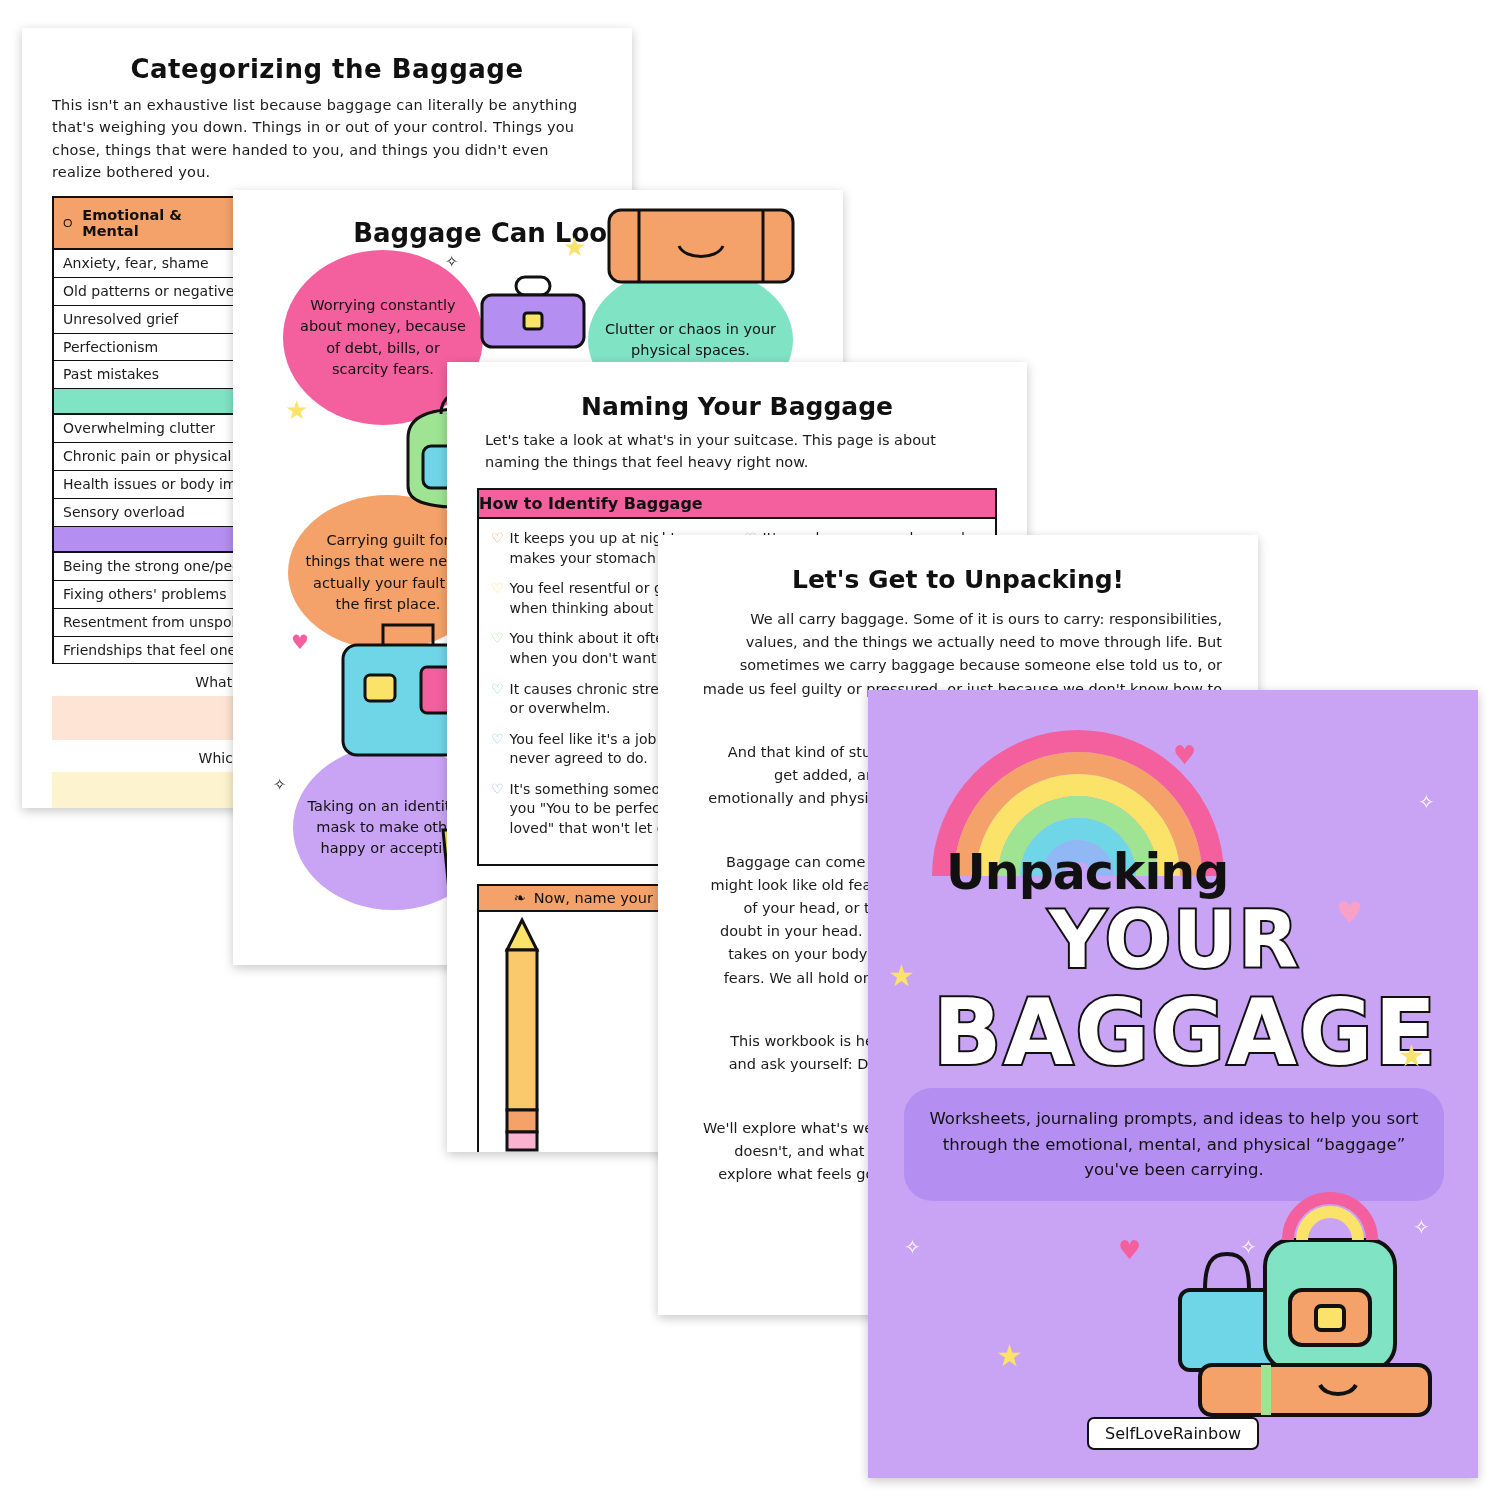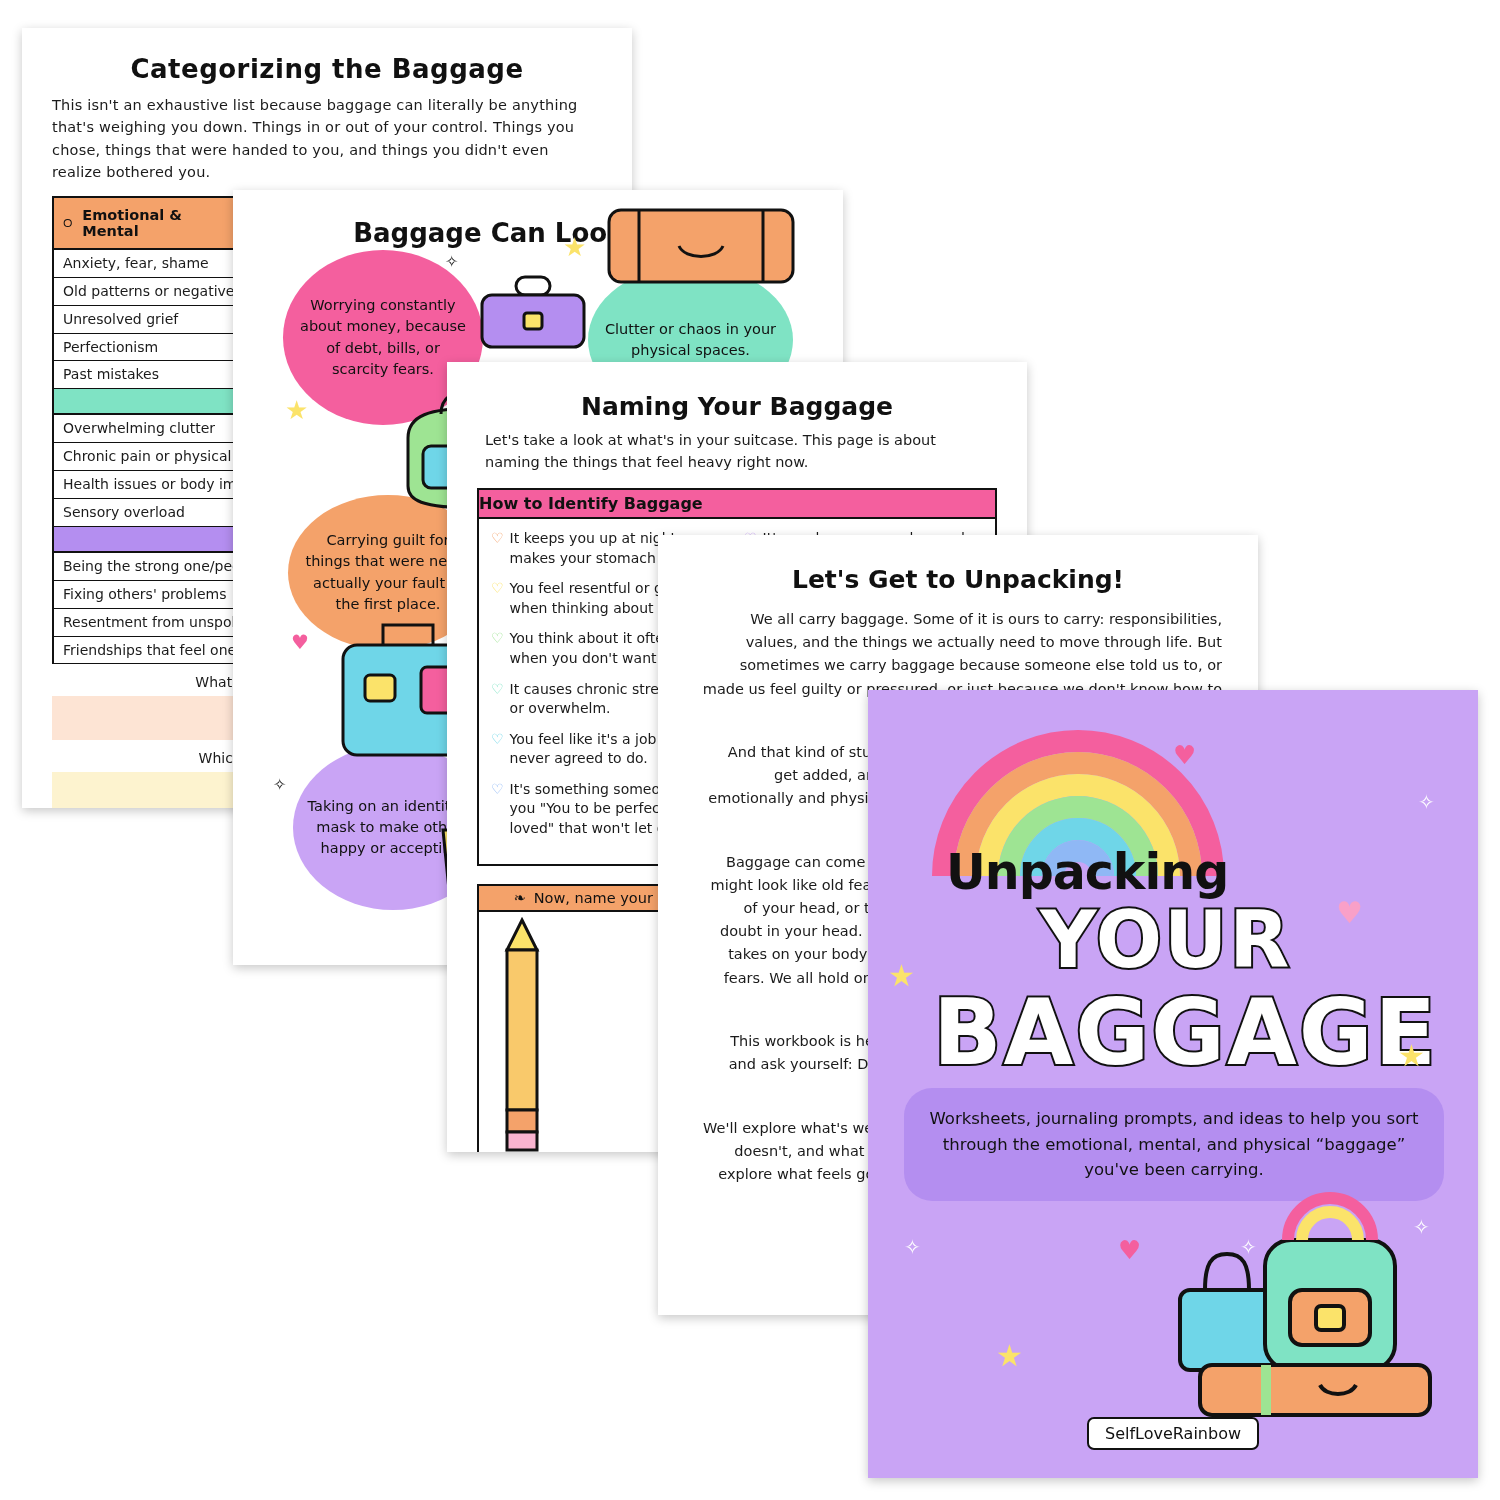--- a/index.html
+++ b/index.html
@@ -50,21 +50,21 @@
   .p4-title{text-align:center;font-size:25px;font-weight:700;color:#111;padding-top:30px;}
   .p4-body{padding:14px 36px 0 36px;font-size:14.5px;line-height:1.6;color:#1b1b1b;}
   .p4-body p{margin:0 0 17px 8px;text-align:right;}
 
   
   #page-cover{left:868px;top:690px;width:610px;height:788px;background:#c9a4f5;}
   .cover-inner{position:relative;width:100%;height:100%;}
   .cover-unpacking{position:absolute;left:78px;top:142px;font-size:49px;font-weight:800;color:#111;letter-spacing:-1px;margin-top:12px;}
   .cover-your,.cover-baggage{position:absolute;font-weight:800;color:#fff;letter-spacing:2px;
       -webkit-text-stroke:4px #111;paint-order:stroke fill;}
-  .cover-your{left:172px;top:205px;font-size:78px;}
+  .cover-your{left:181px;top:205px;font-size:78px;}
   .cover-baggage{left:65px;top:290px;font-size:90px;}
   .cover-sub{position:absolute;left:36px;top:398px;width:540px;background:#b48ef0;border-radius:28px;padding:18px 24px;box-sizing:border-box;
       font-size:16.5px;line-height:1.55;color:#111;text-align:center;}
   .cover-brand{position:absolute;left:50%;transform:translateX(-50%);bottom:28px;background:#fff;border:2px solid #111;border-radius:7px;padding:5px 16px;font-size:16px;color:#111;}
   .cov-heart{position:absolute;}
   .cov-star{position:absolute;color:#fbe36a;font-size:30px;}
   .cov-dia{position:absolute;color:#fff;font-size:20px;}
 </style>
 </head>
 <body>

